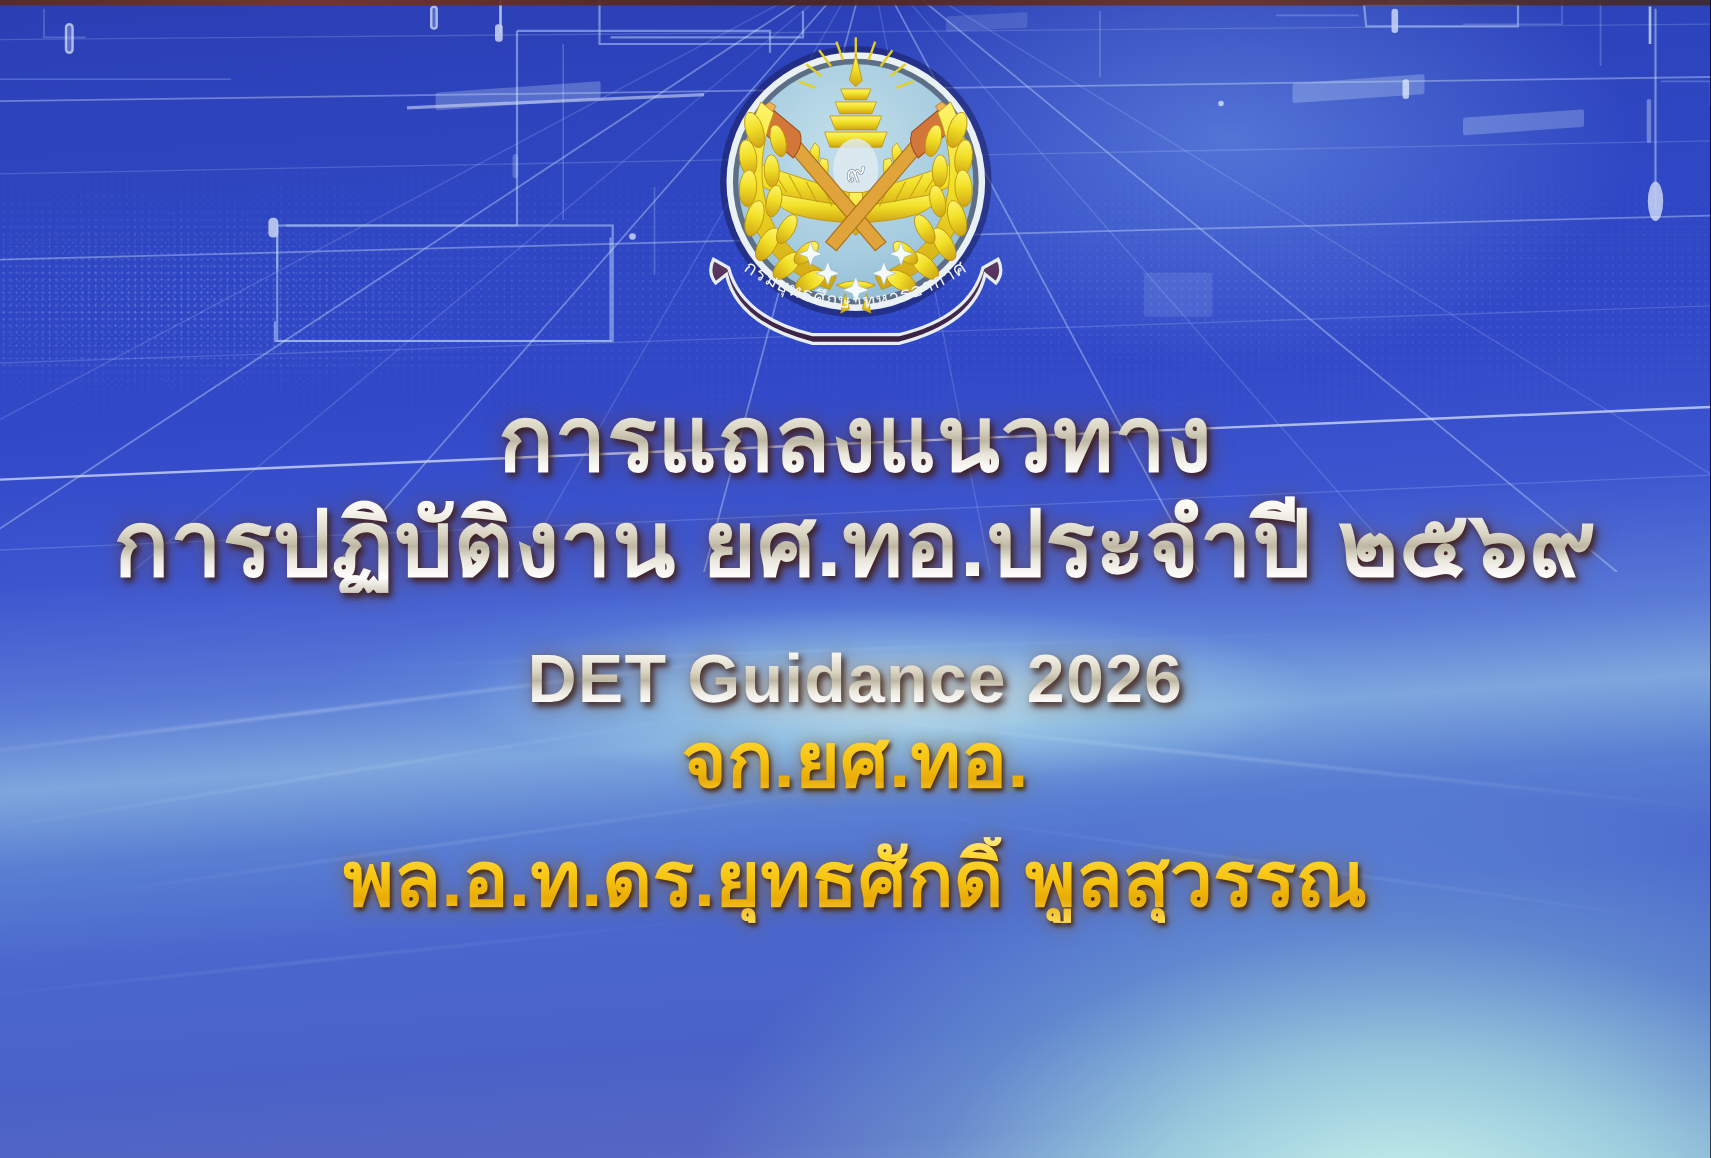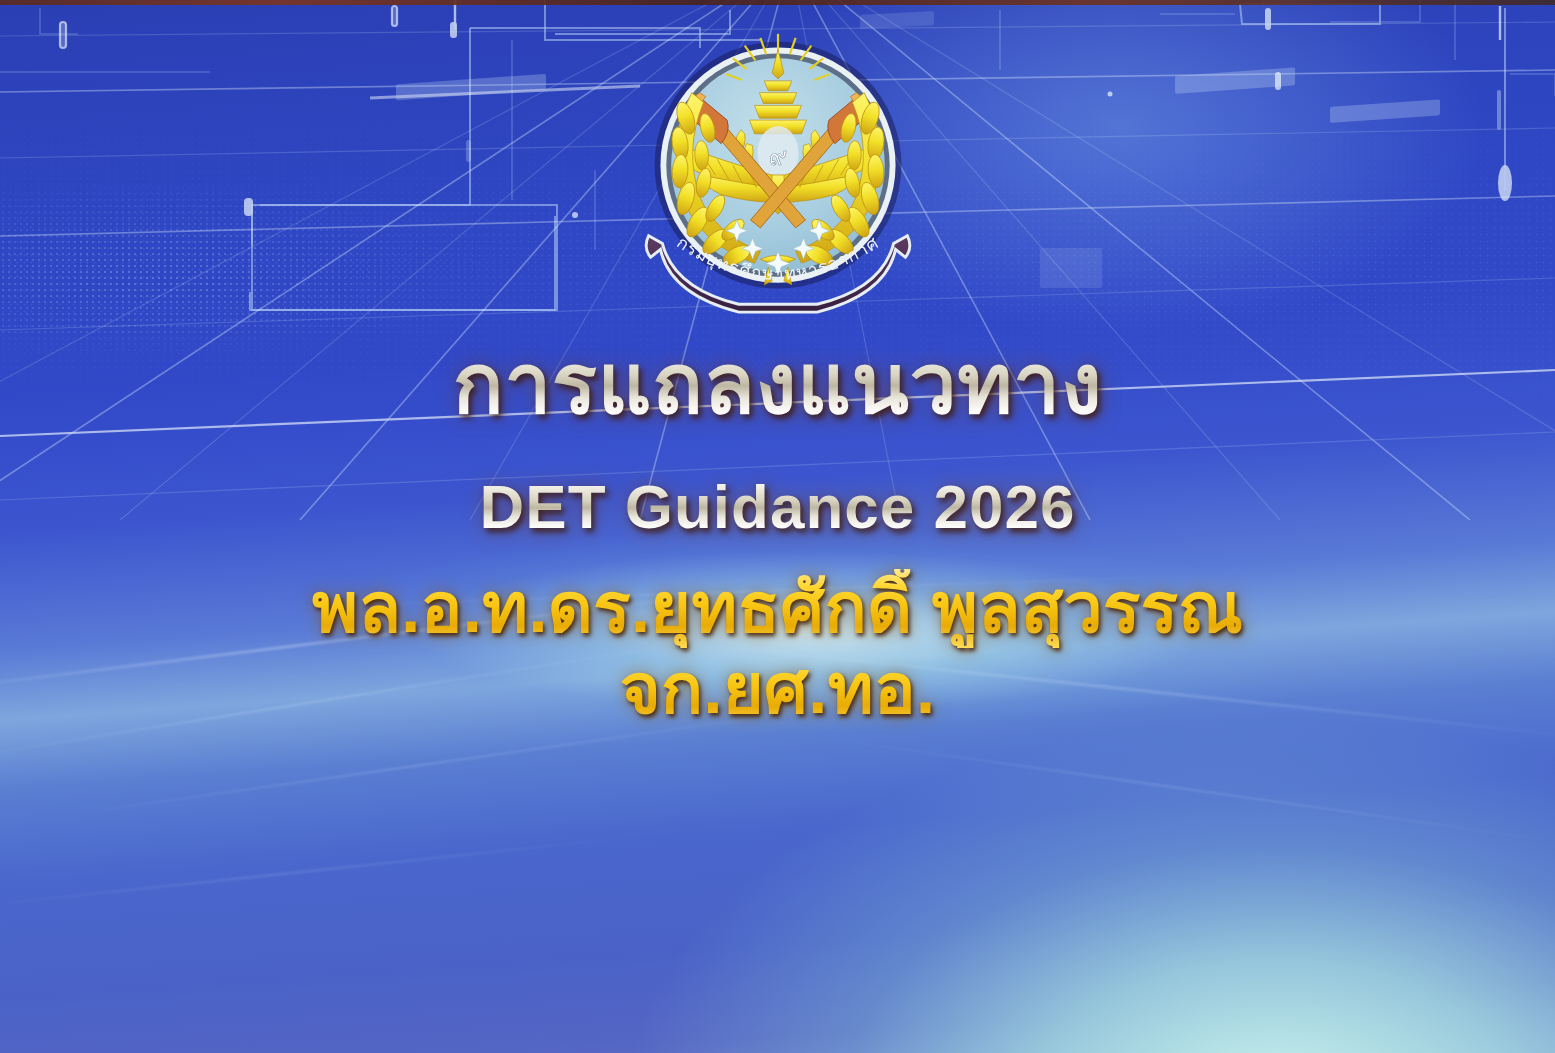--- a/index.html
+++ b/index.html
@@ -98,21 +98,21 @@
   
   .emblem{
     position:absolute;
     left:50%;top:28px;
     transform:translateX(-50%);
     width:296px;height:290px;
   }
 
   
   .content{
-    position:absolute;left:0;right:0;top:340px;
+    position:absolute;left:0;right:0;top:355px;
     text-align:center;
   }
 
   .chrome{
     font-weight:700;
     color:#ece9df;
     background:linear-gradient(180deg,#ffffff 0%,#f6f4ec 16%,#d9d4c2 40%,#bdb7a2 52%,#e9e6db 66%,#ffffff 84%,#cfcabb 100%);
     -webkit-background-clip:text;
     background-clip:text;
     -webkit-text-fill-color:transparent;
@@ -367,19 +367,20 @@
       <path d="M18 212 Q12 224 20 234 L30 226 Q40 272 110 290 L190 290 Q260 272 270 226 L280 234 Q288 224 282 212
                L268 220 Q256 266 190 282 L110 282 Q44 266 32 220 Z" fill="url(#ribg)" stroke="#e6eef3" stroke-width="3"></path>
       <text font-size="17.5" fill="#eef4f8" font-family="'Liberation Sans', sans-serif" letter-spacing="1.2">
         <textPath href="#ribArc" startOffset="50%" text-anchor="middle">กรมยุทธศึกษาทหารอากาศ</textPath>
       </text>
     </g>
   </svg>
 
   <div class="content">
     <h1 class="chrome title-1">การแถลงแนวทาง</h1>
+    <h1 class="chrome title-2">การปฏิบัติงาน ยศ.ทอ.ประจำปี ๒๕๖๙</h1>
     <h2 class="chrome subtitle-en">DET Guidance 2026</h2>
+    <p class="gold presenter-role">จก.ยศ.ทอ.</p>
     <p class="gold presenter">พล.อ.ท.ดร.ยุทธศักดิ์  พูลสุวรรณ</p>
-    <p class="gold presenter-role">จก.ยศ.ทอ.</p>
   </div>
 
   <div class="top-edge"></div>
 </div>
 
 </body></html>

